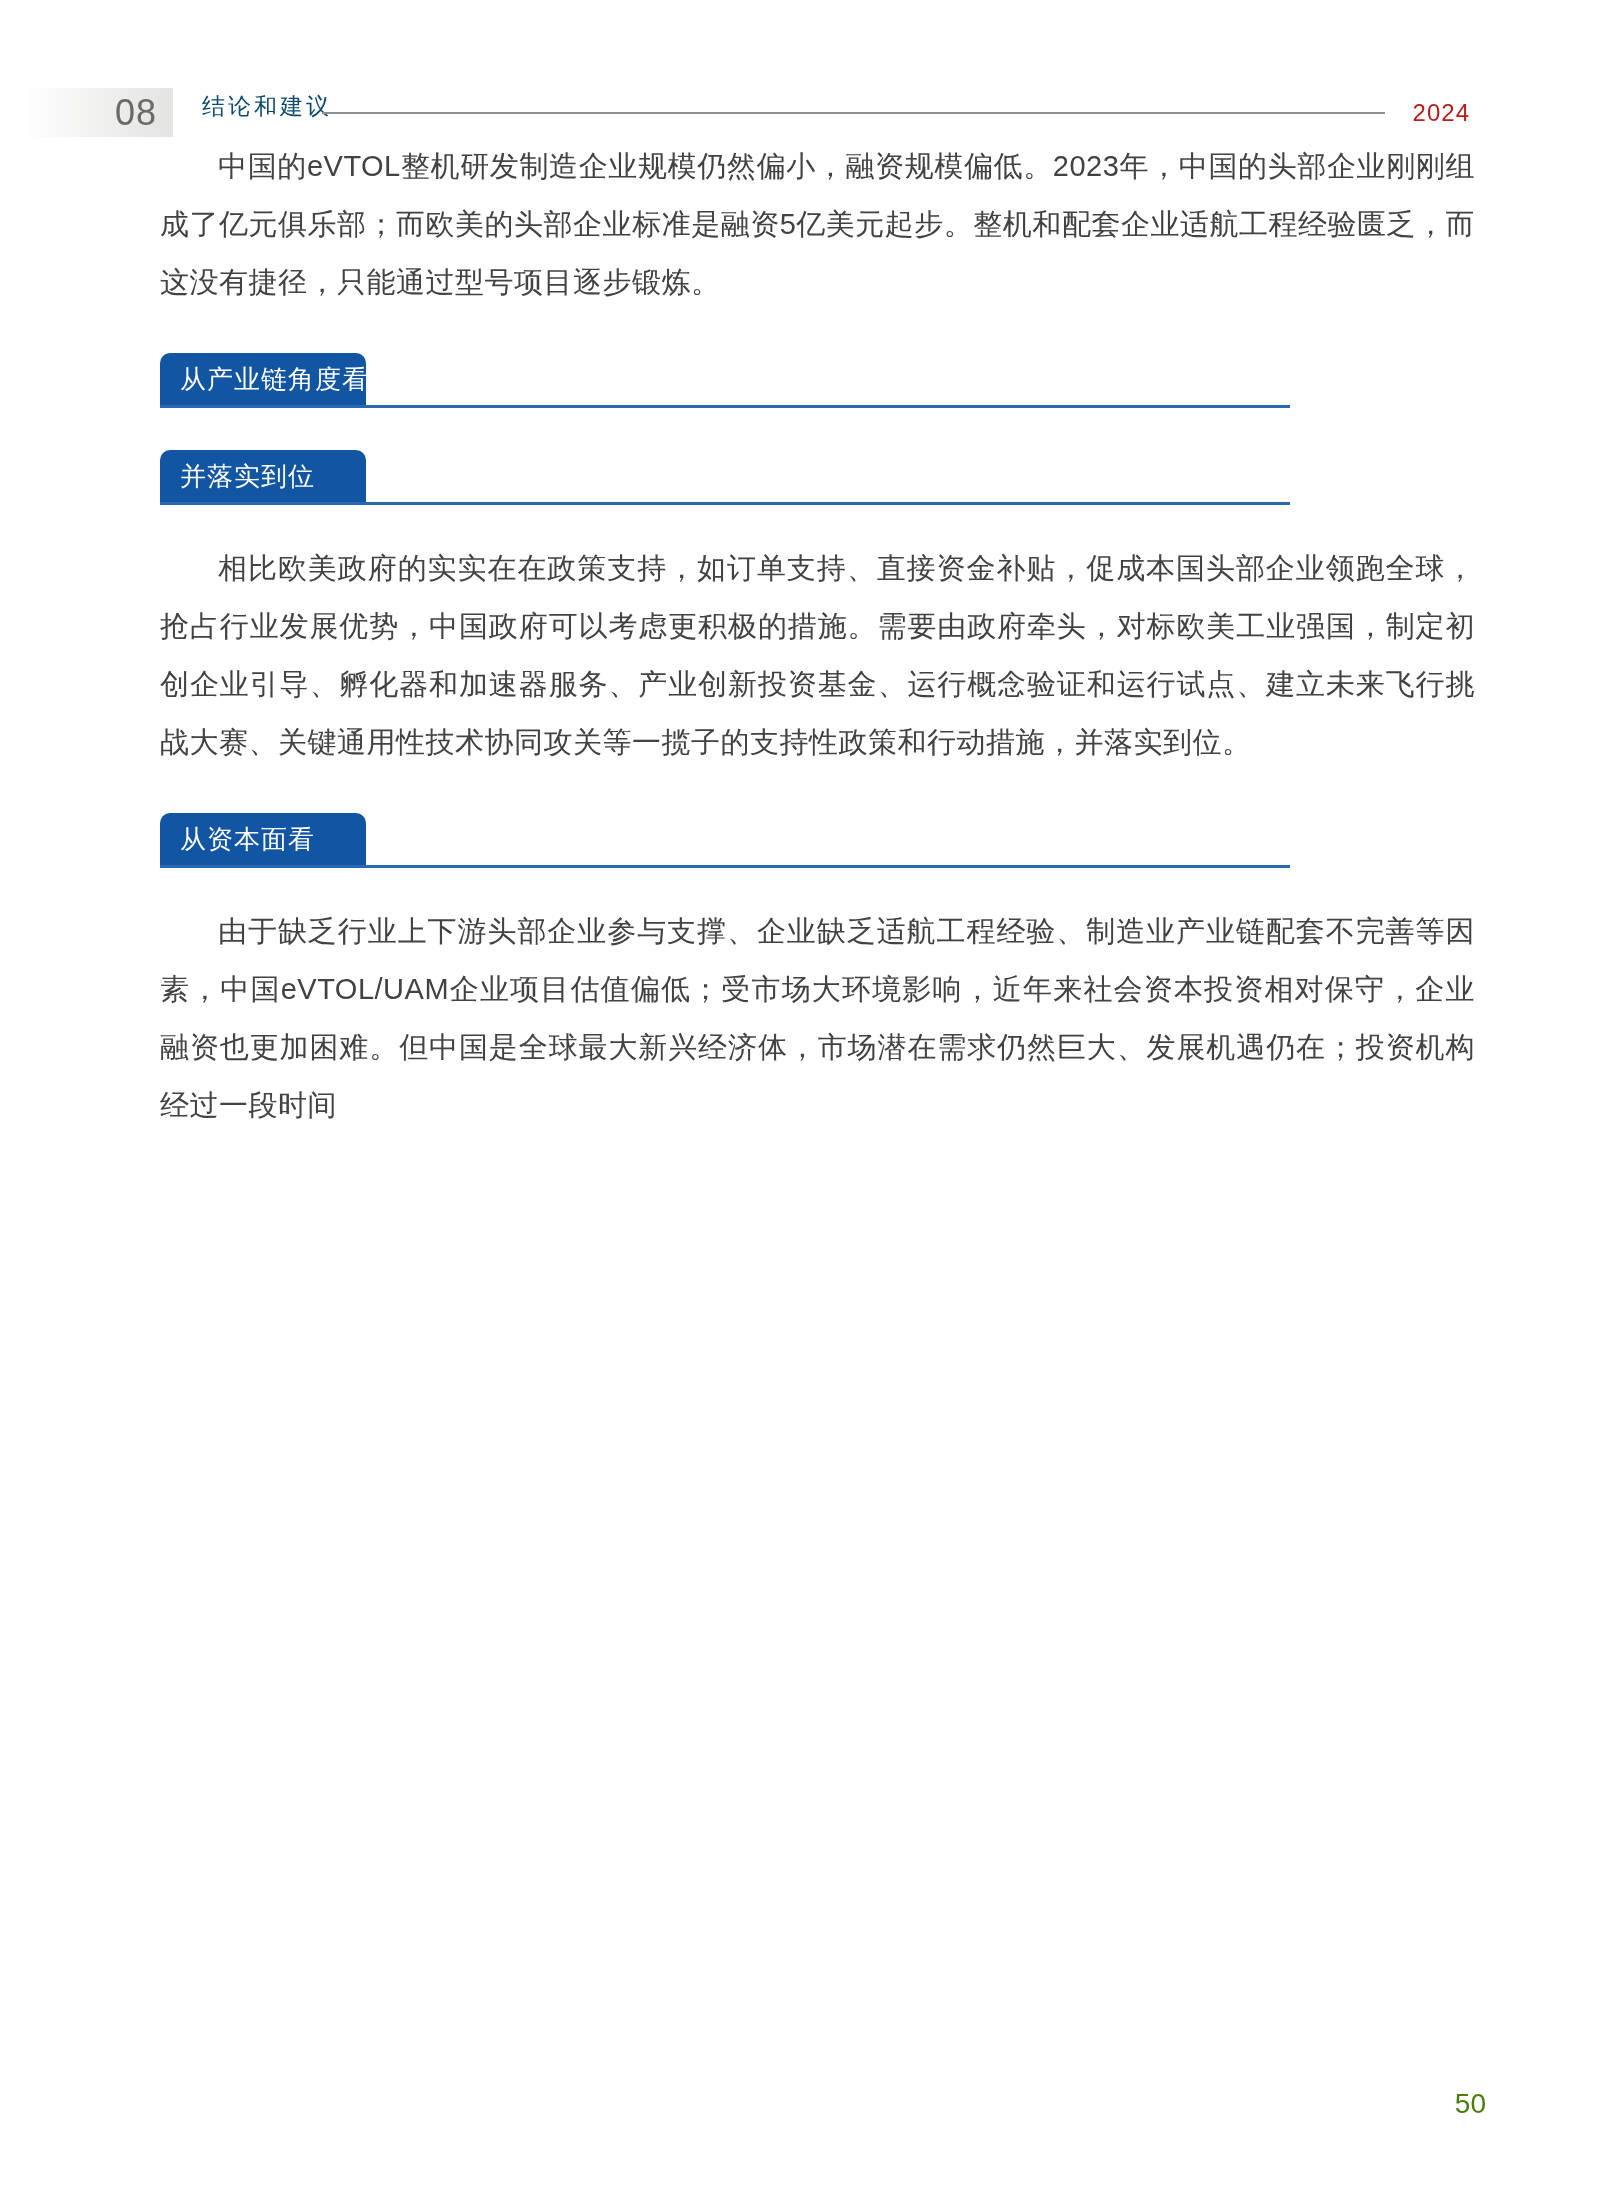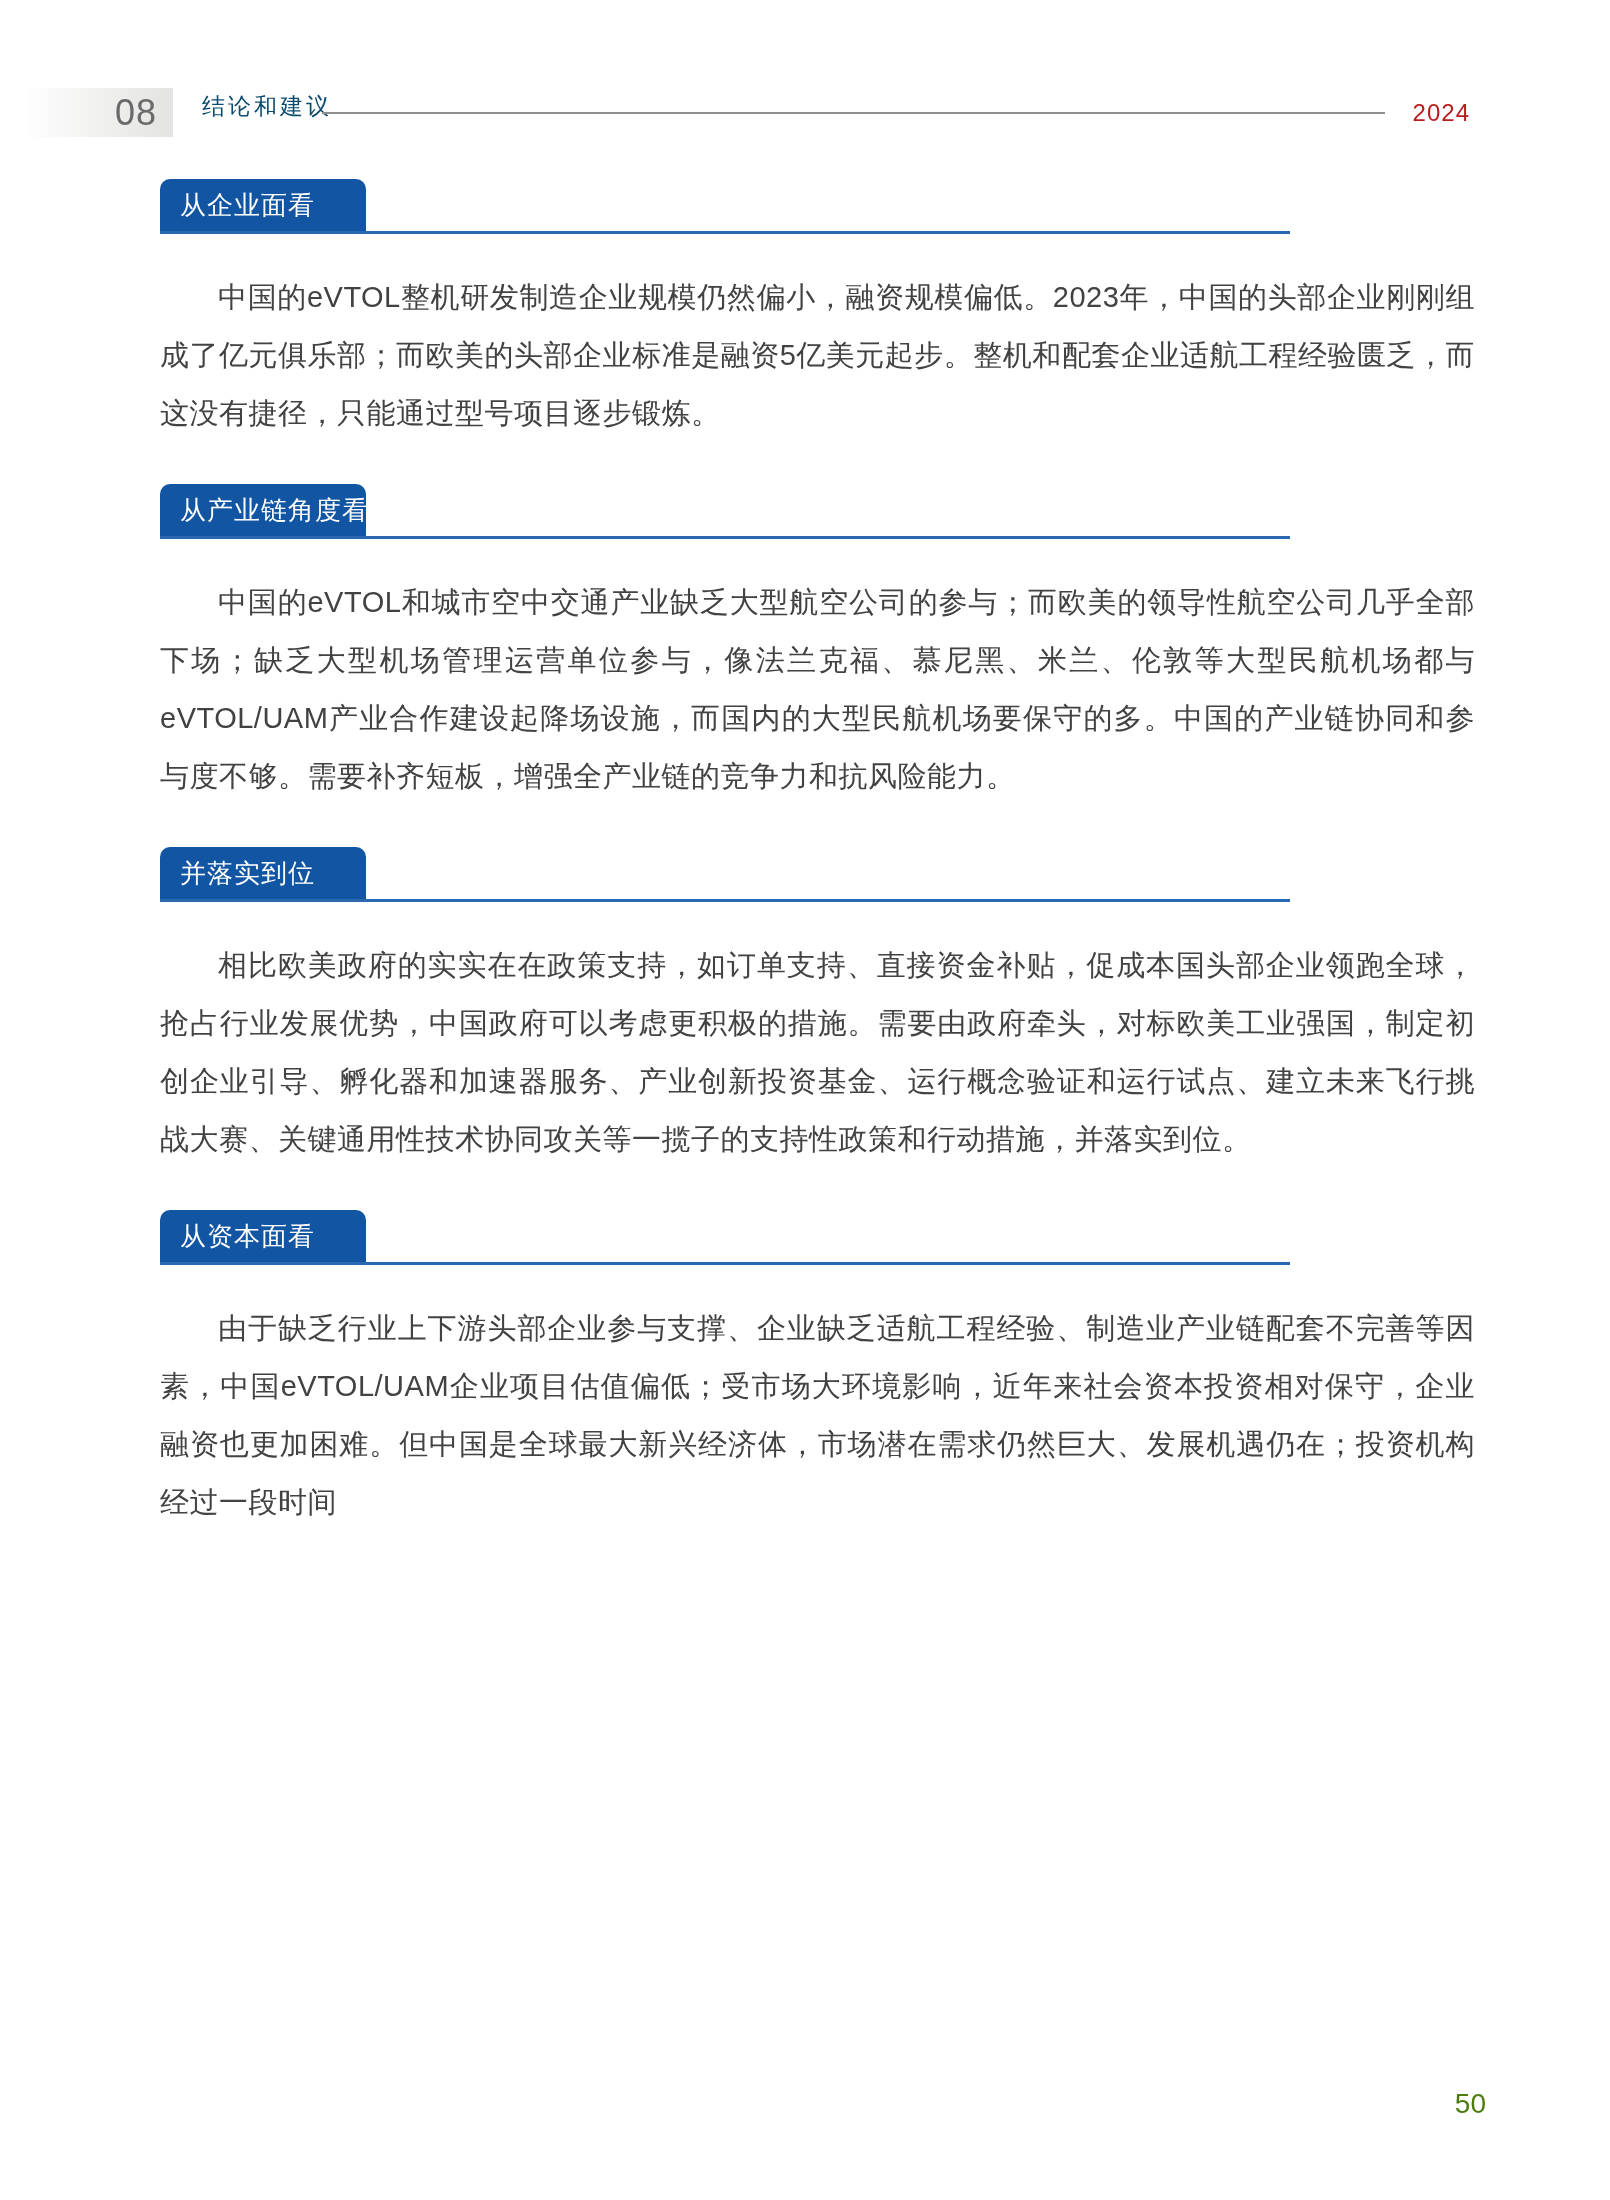--- a/index.html
+++ b/index.html
@@ -124,33 +124,27 @@
       <span class="chapter-number">08</span>
     </div>
     <span class="chapter-title">结论和建议</span>
     <div class="header-rule"></div>
     <span class="header-year">2024</span>
   </div>
 
   <div class="content">
 
 
-    <div class="section-head">
-      <div class="section-tab">
-        <span>从企业面看</span>
-      </div>
-    </div>
     <p class="body-paragraph">中国的eVTOL整机研发制造企业规模仍然偏小，融资规模偏低。2023年，中国的头部企业刚刚组成了亿元俱乐部；而欧美的头部企业标准是融资5亿美元起步。整机和配套企业适航工程经验匮乏，而这没有捷径，只能通过型号项目逐步锻炼。</p>
 
     <div class="section-head">
       <div class="section-tab">
         <span>从产业链角度看</span>
       </div>
     </div>
-    <p class="body-paragraph">中国的eVTOL和城市空中交通产业缺乏大型航空公司的参与；而欧美的领导性航空公司几乎全部下场；缺乏大型机场管理运营单位参与，像法兰克福、慕尼黑、米兰、伦敦等大型民航机场都与eVTOL/UAM产业合作建设起降场设施，而国内的大型民航机场要保守的多。中国的产业链协同和参与度不够。需要补齐短板，增强全产业链的竞争力和抗风险能力。</p>
 
     <div class="section-head">
       <div class="section-tab">
         <span>并落实到位</span>
       </div>
     </div>
     <p class="body-paragraph">相比欧美政府的实实在在政策支持，如订单支持、直接资金补贴，促成本国头部企业领跑全球，抢占行业发展优势，中国政府可以考虑更积极的措施。需要由政府牵头，对标欧美工业强国，制定初创企业引导、孵化器和加速器服务、产业创新投资基金、运行概念验证和运行试点、建立未来飞行挑战大赛、关键通用性技术协同攻关等一揽子的支持性政策和行动措施，并落实到位。</p>
 
     <div class="section-head">
       <div class="section-tab">

